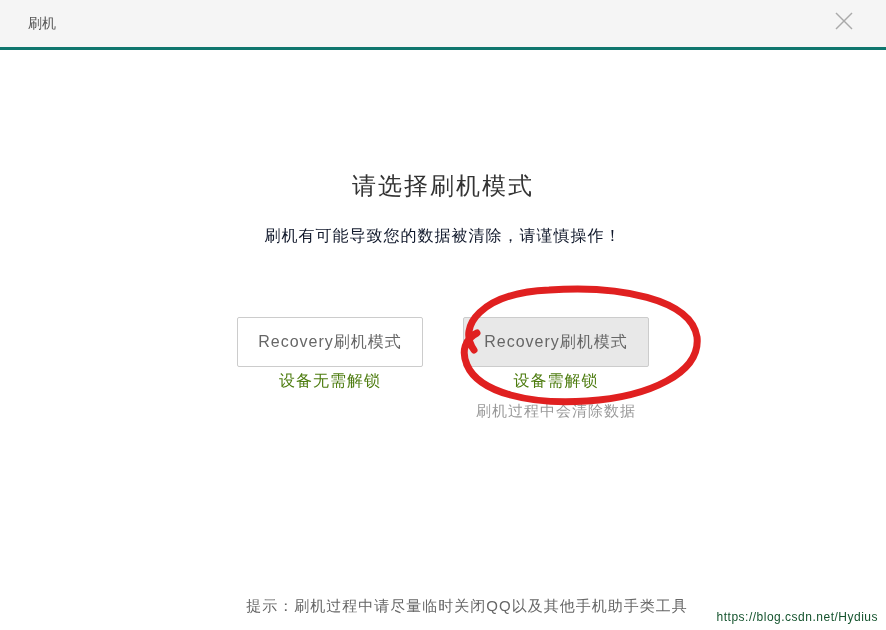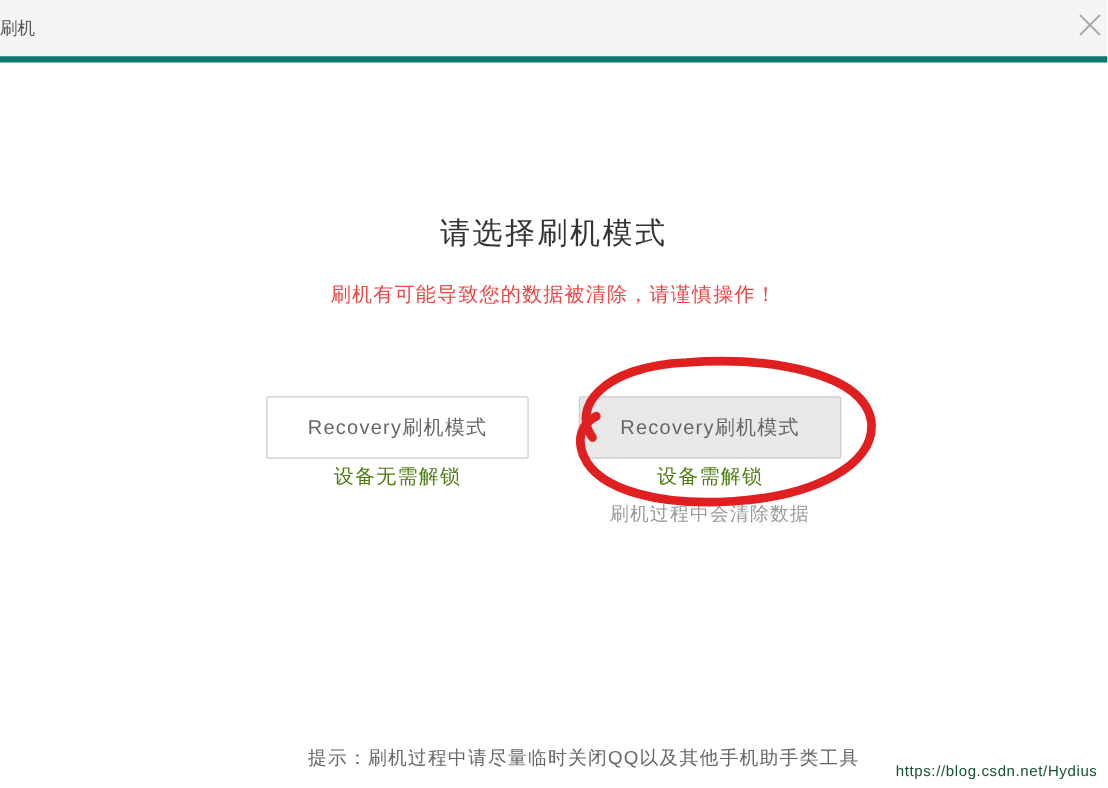--- a/index.html
+++ b/index.html
@@ -6,25 +6,25 @@
     body {
       width: 886px;
       height: 630px;
       font-family: "Microsoft YaHei", Arial, sans-serif;
       background: #fff;
       position: relative;
     }
     .titlebar {
       height: 50px;
       background: #f5f5f5;
-      border-bottom: 5px solid #0f766e;
+      border-bottom: 3px solid #0f766e;
       display: flex;
       align-items: center;
       justify-content: space-between;
-      padding: 0 0;
+      padding: 0 28px;
     }
     .titlebar-text {
       font-size: 14px;
       color: #555;
     }
     .close-btn {
       font-size: 26px;
       color: #aaa;
       cursor: pointer;
       width: 28px;
@@ -39,37 +39,37 @@
     }
     .heading {
       font-size: 24px;
       color: #333;
       font-weight: 400;
       letter-spacing: 2px;
     }
     .subheading {
       margin-top: 24px;
       font-size: 16px;
-      color: #ef4444;
+      color: #0f172a;
       letter-spacing: 1px;
     }
     .options-row {
       margin-top: 70px;
       display: flex;
       justify-content: center;
       gap: 40px;
     }
     .option-col {
       display: flex;
       flex-direction: column;
       align-items: center;
       position: relative;
     }
     .option-btn {
-      width: 210px;
+      width: 186px;
       height: 50px;
       border: 1px solid #ccc;
       background: #fff;
       font-size: 16px;
       color: #666;
       font-family: inherit;
       letter-spacing: 1px;
       cursor: pointer;
       border-radius: 2px;
     }

